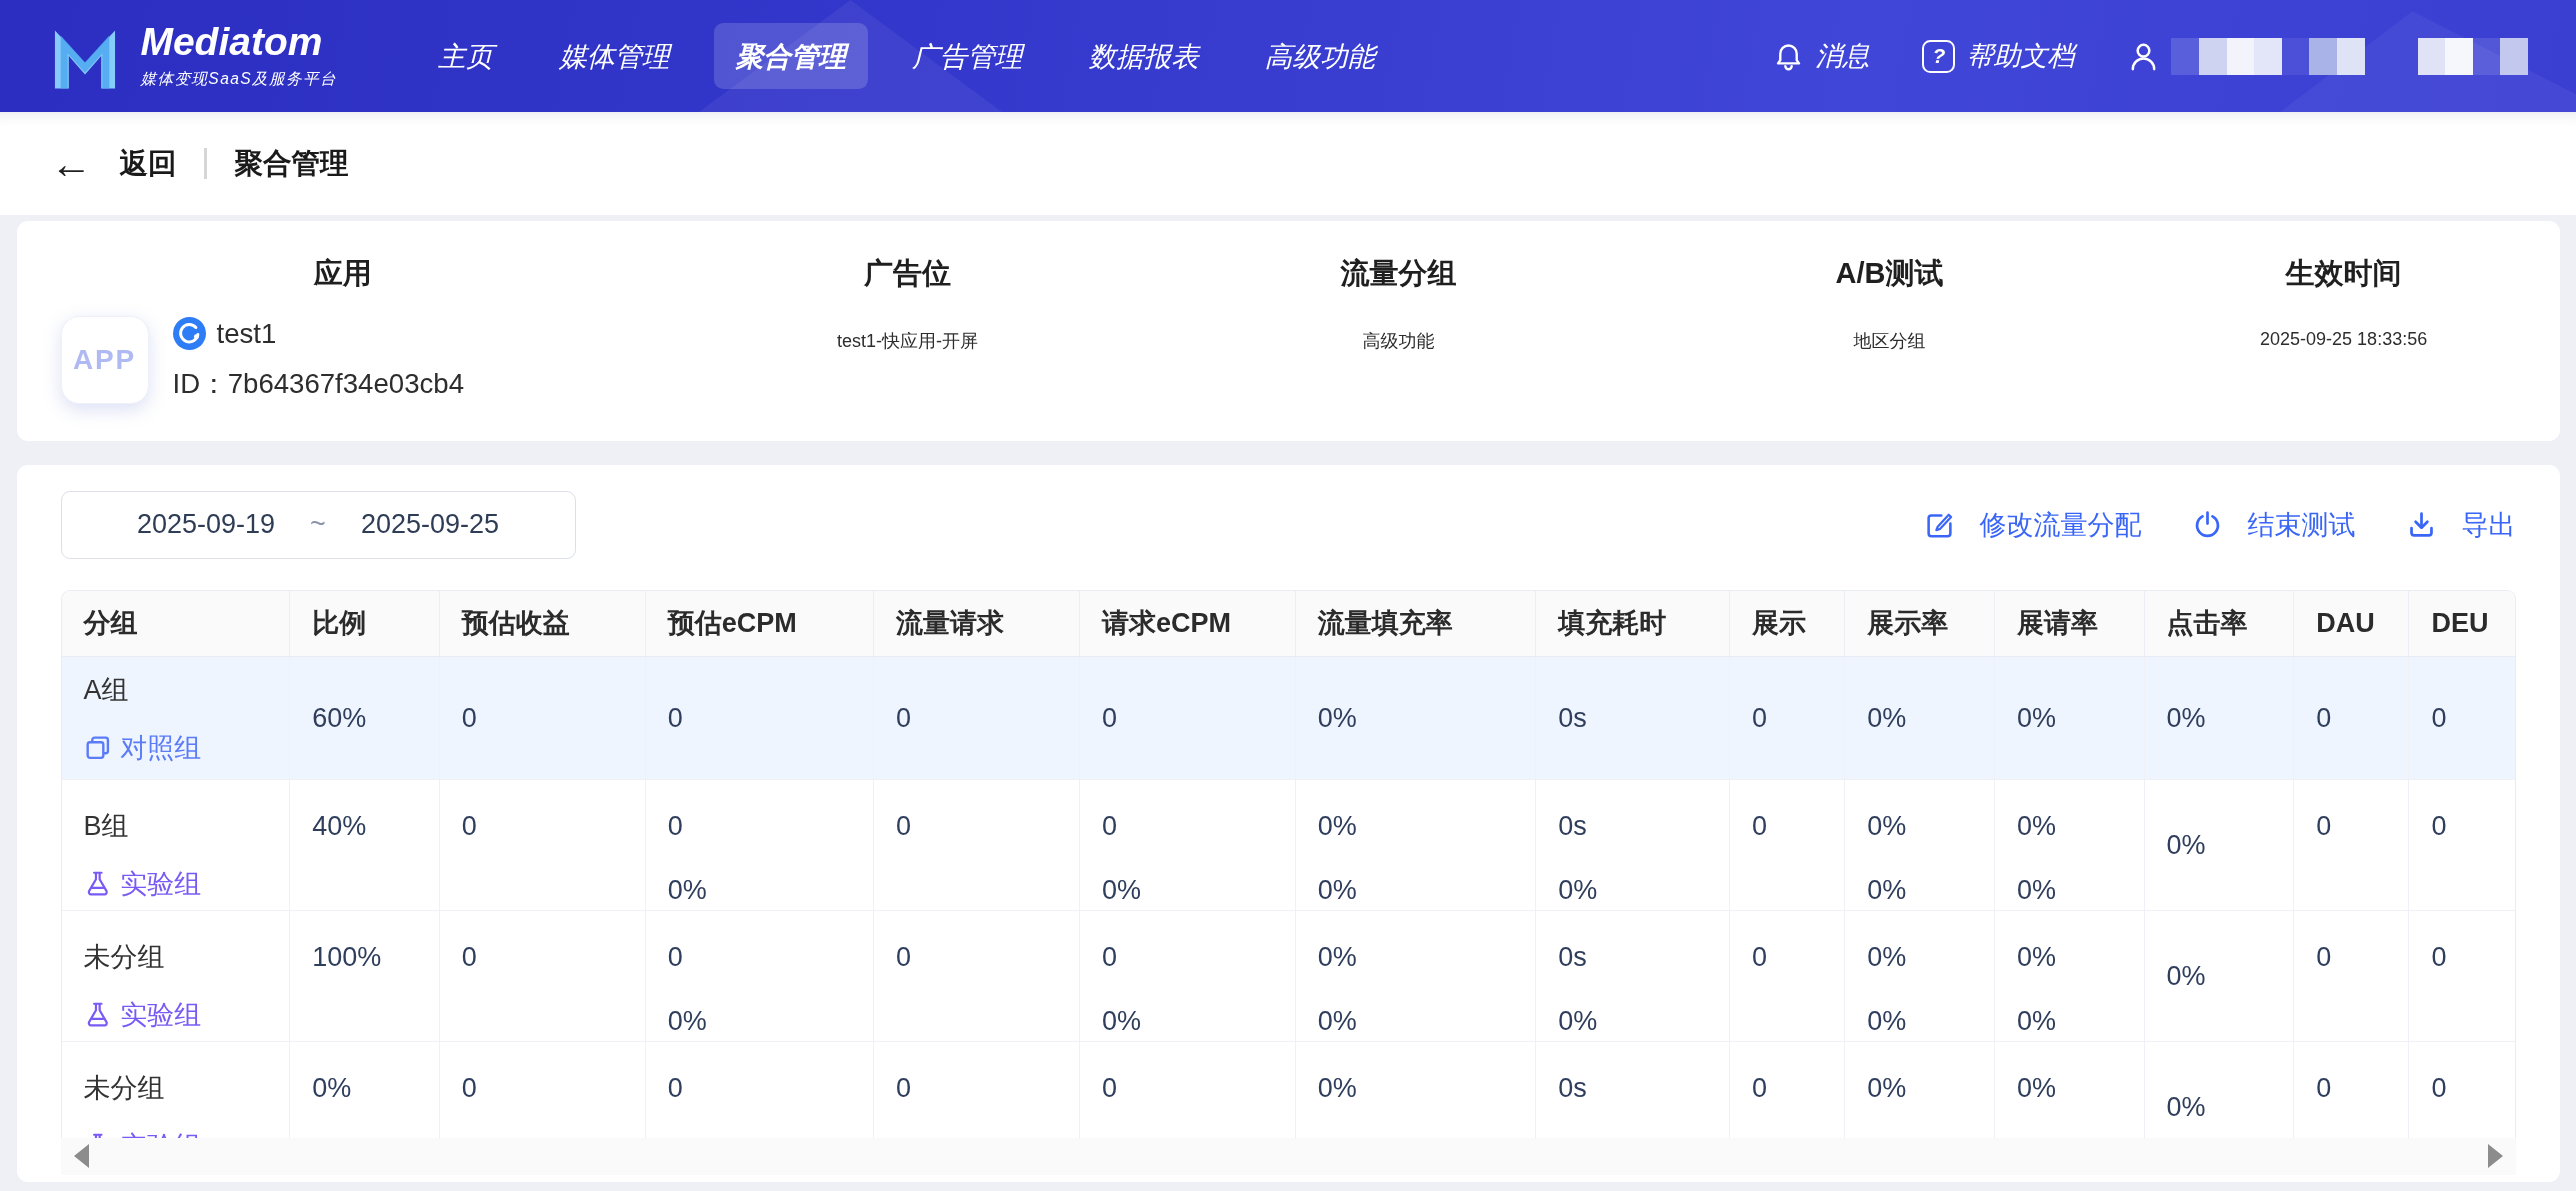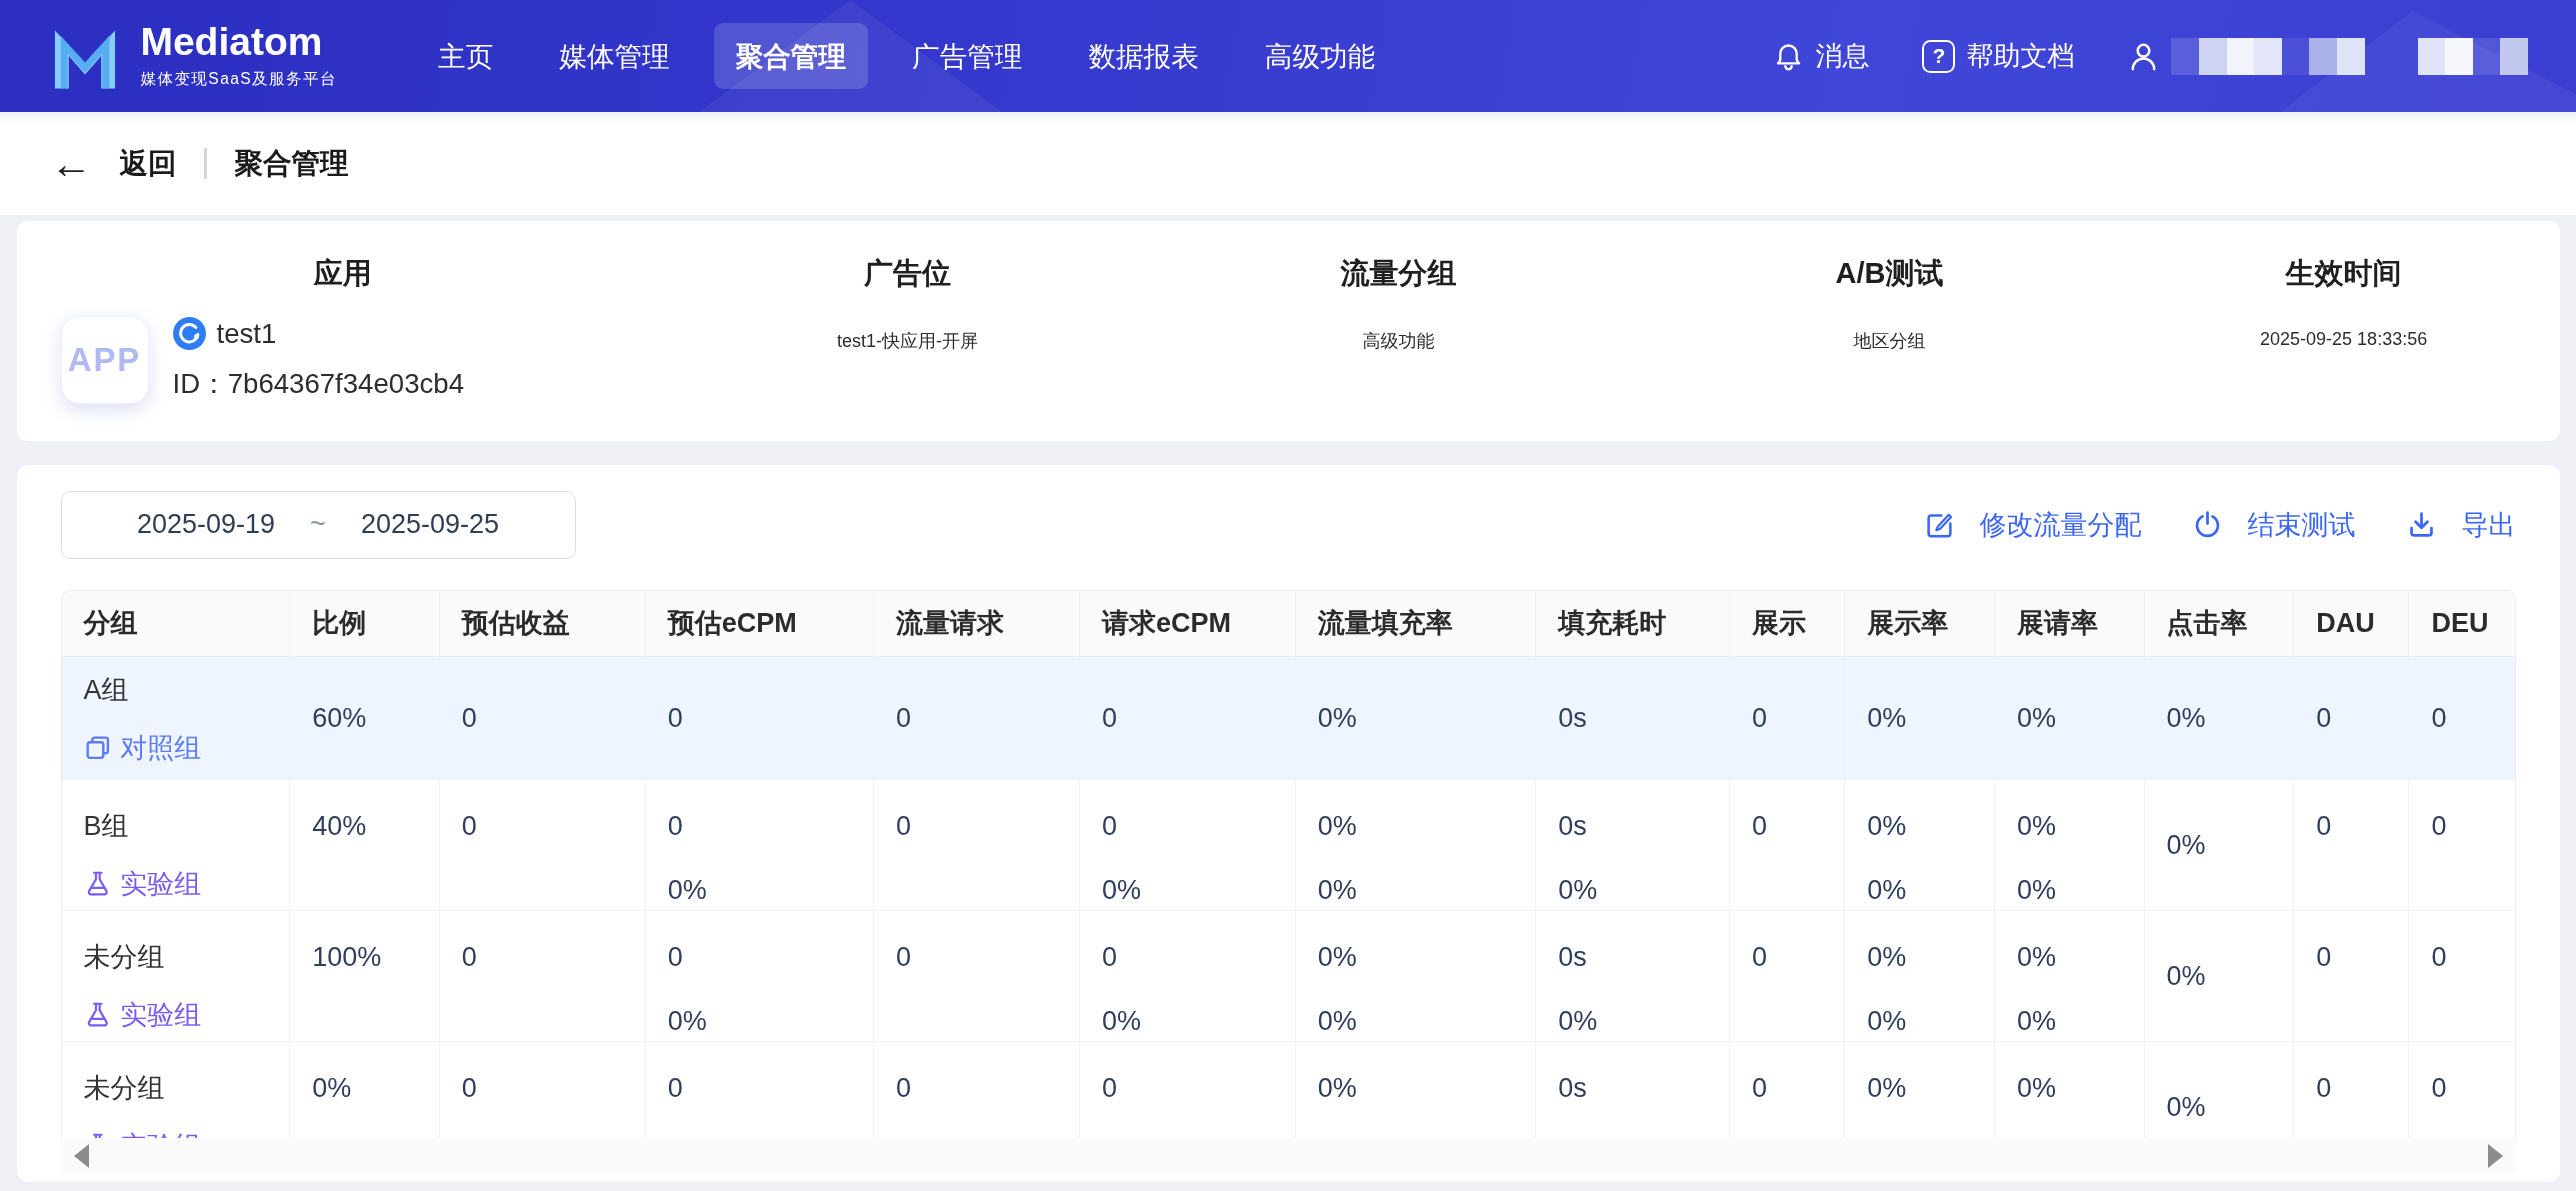--- a/index.html
+++ b/index.html
@@ -8,20 +8,21 @@
     background: #eef0f5;
     font-family: "Liberation Sans", "DejaVu Sans", sans-serif;
     color: #333;
   }
 
   
   .navbar {
     position: relative; height: 112px; display: flex; align-items: center;
     padding: 12px 48px; overflow: hidden;
     background: linear-gradient(100deg, #2b2ec0 0%, #3337cb 35%, #4046d8 72%, #3a3fd2 100%);
+    font-style: italic;
   }
   .nav-deco { position: absolute; top: 0; height: 112px; background: rgba(255,255,255,0.06); }
   .deco-a { left: 699px; width: 303px; clip-path: polygon(50% 0, 100% 100%, 0 100%); }
   .deco-b { left: 2280px; width: 331px; clip-path: polygon(40% 10%, 100% 100%, 0 100%); background: rgba(255,255,255,0.05); }
   .brand { display: flex; align-items: center; gap: 18.4px; z-index: 1; }
   .logo-mark { width: 74px; height: 74px; }
   .brand-name { font-size: 39px; font-weight: 700; color: #fff; line-height: 1.05; }
   .brand-sub { font-size: 15.6px; color: #fff; letter-spacing: 1.4px; margin-top: 5.5px; }
   .nav-items { display: flex; align-items: center; margin-left: 79px; gap: 22px; z-index: 1; }
   .nav-item { color: #fff; font-size: 27.6px; padding: 14.7px 22px; border-radius: 9.2px; white-space: nowrap; cursor: pointer; }
@@ -57,21 +58,21 @@
   .card { background: #fff; border-radius: 11px; }
 
   .info-card { padding: 33px 44px 37px; display: grid; grid-template-columns: 23% 23% 17% 23% 14%; text-align: center; }
   .info-label { font-size: 29px; font-weight: 700; color: #1f1f1f; }
   .info-value { margin-top: 35px; font-size: 18px; color: #2d2d2d; }
   .app-value { display: flex; gap: 24px; align-items: center; margin-top: 22px; }
   .app-box {
     width: 88px; height: 88px; border-radius: 18.4px; background: #fff;
     border: 0.9px solid #eef0fa; box-shadow: 0 5.5px 16.5px rgba(120,135,210,.25);
     display: flex; align-items: center; justify-content: center;
-    font-weight: 700; font-size: 33px; color: #b0baf2; letter-spacing: 1.8px;
+    font-weight: 700; font-size: 28px; color: #b0baf2; letter-spacing: 1.8px;
   }
   .app-line1 { display: flex; align-items: center; gap: 11px; font-size: 27.6px; color: #2d2d2d; }
   .app-line2 { margin-top: 14.7px; font-size: 27.6px; color: #2d2d2d; }
 
   .table-card { margin-top: 24px; padding: 26px 44px 7.4px; }
   .toolbar { display: flex; align-items: center; }
   .date-range {
     width: 515px; height: 68px; border: 1.8px solid #dcdfe8; border-radius: 9.2px;
     display: flex; align-items: center; justify-content: center; gap: 35px;
     font-size: 27px; color: #2e3c55; cursor: pointer; background: #fff;

